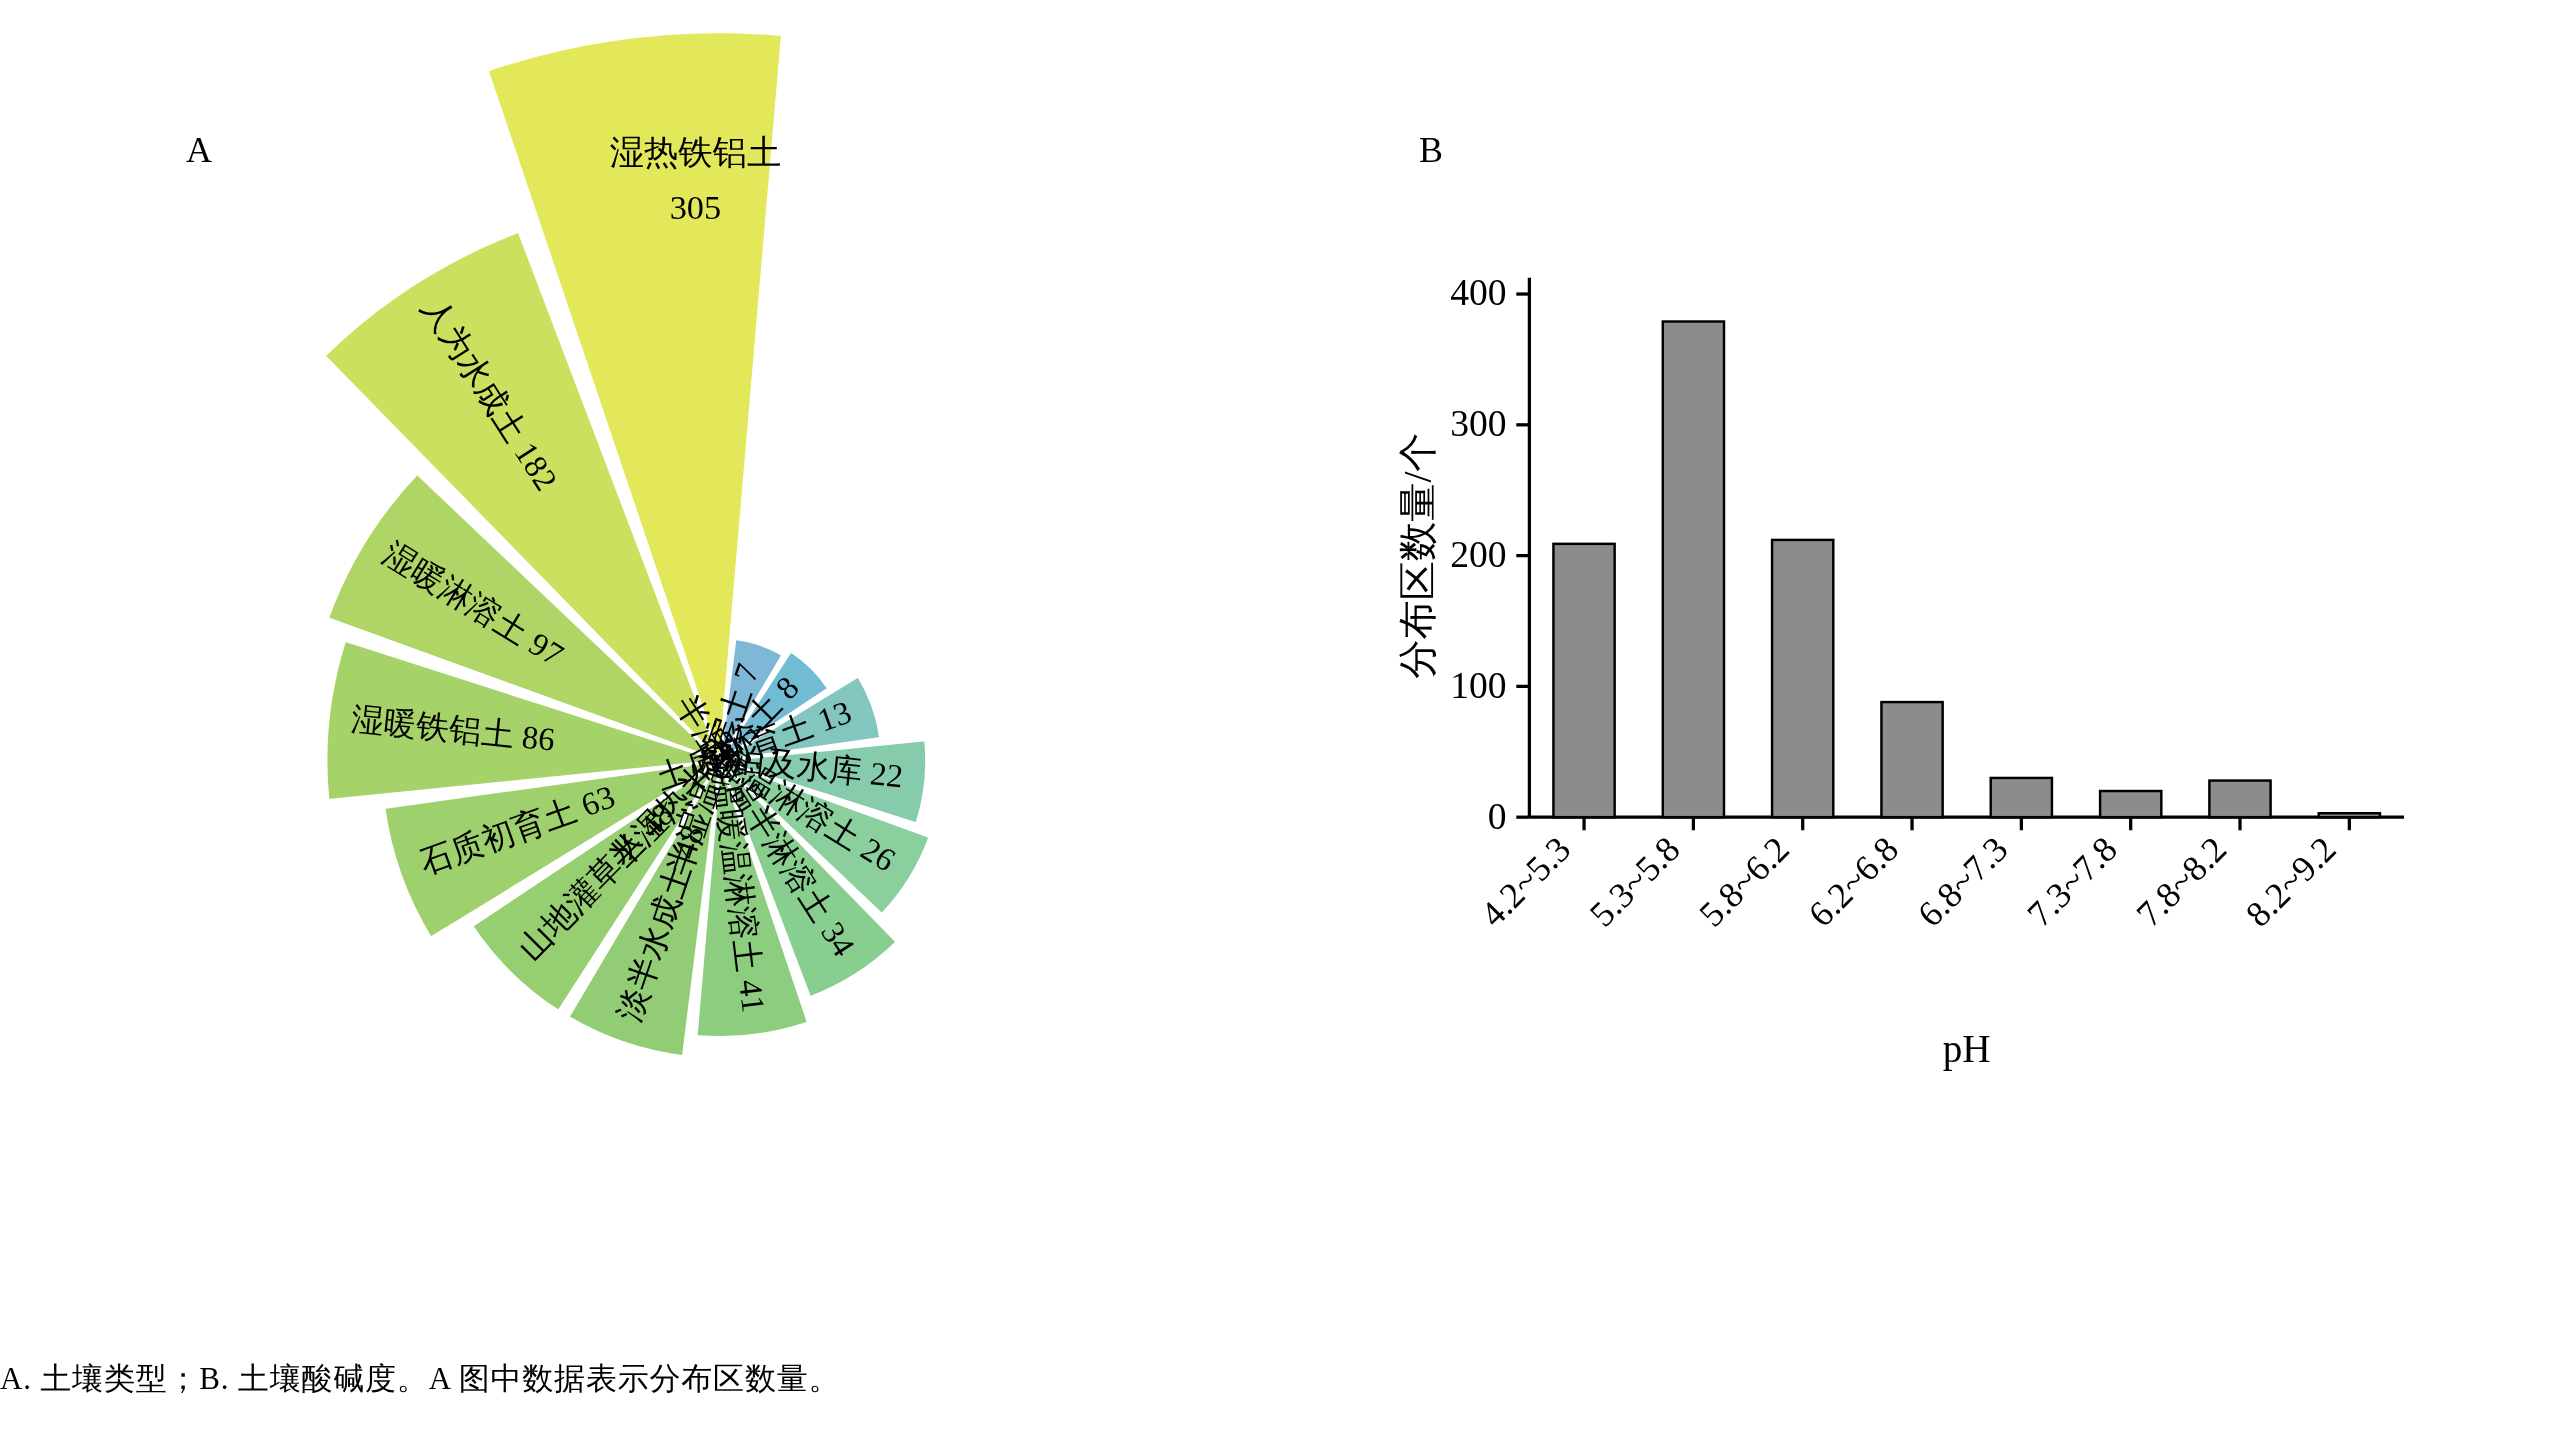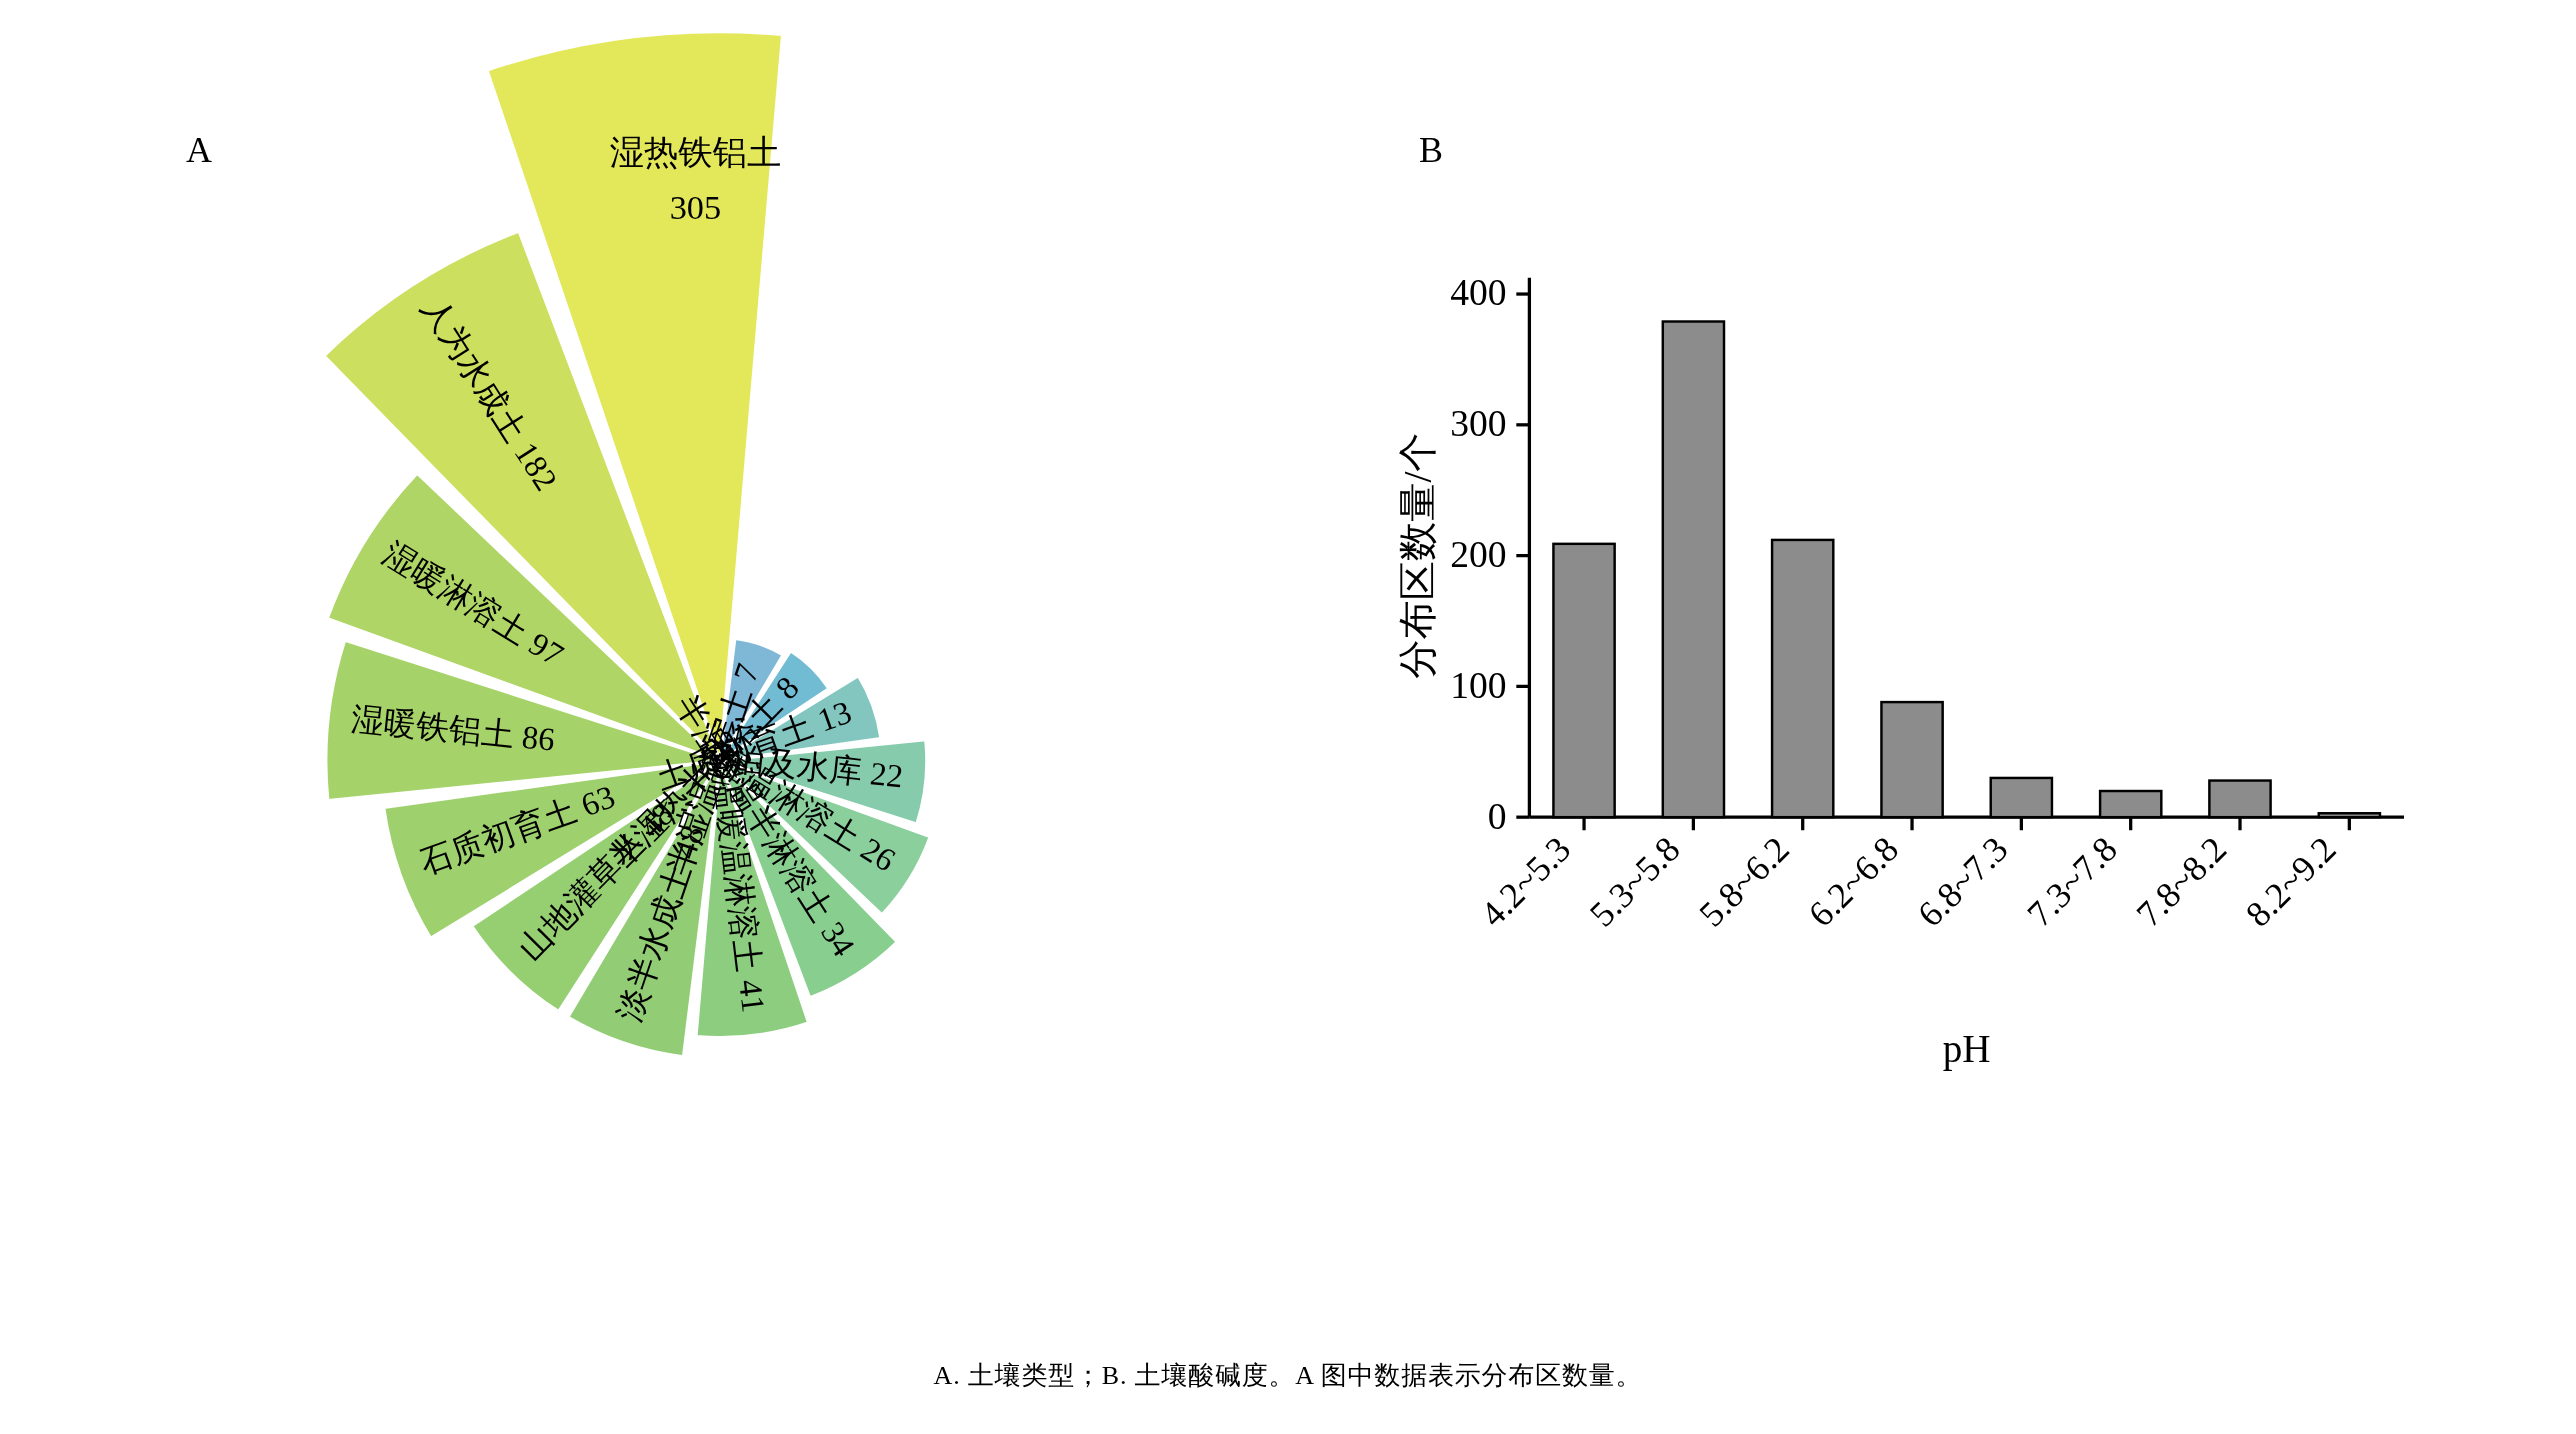--- a/index.html
+++ b/index.html
@@ -46,23 +46,23 @@
     width: 1186px;
     height: 940px;
   }
   #bar-svg { display: block; }
 
   #caption {
     position: absolute;
     left: 0;
     top: 1358px;
     width: 2576px;
-    text-align: center;
+    text-align: left;
     font-family: "Liberation Serif", serif;
-    font-size: 26px;
+    font-size: 31px;
     letter-spacing: 0.8px;
     color: #000;
   }
   .rose-label, .bar-text {
     font-family: "Liberation Serif", serif;
     fill: #000;
   }
 </style>
 </head>
 <body>

